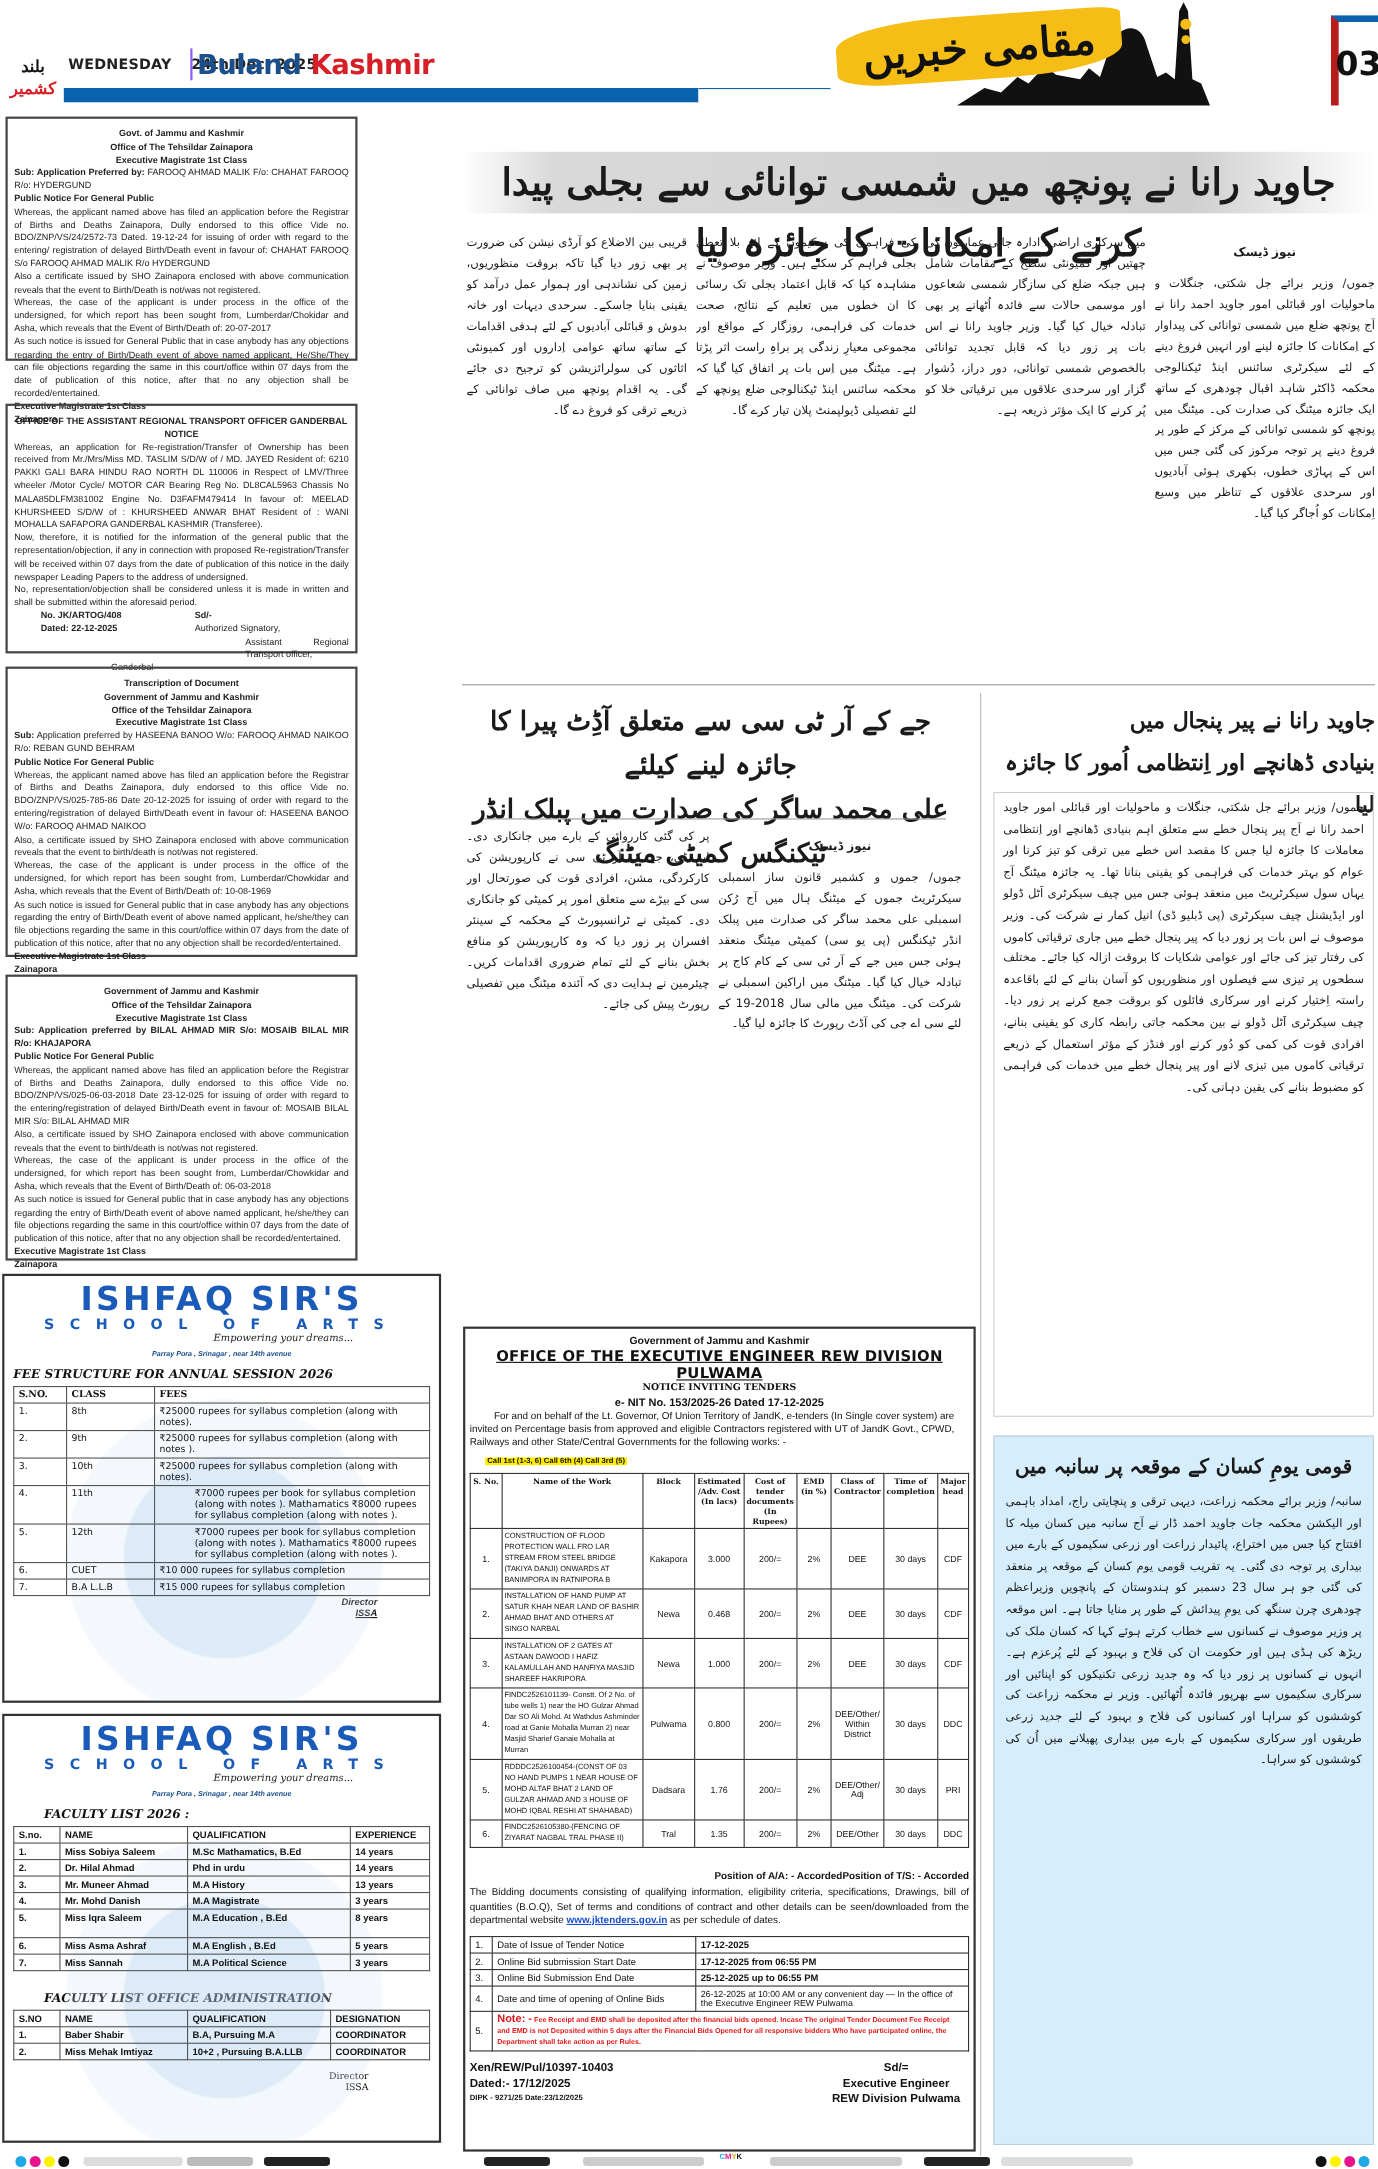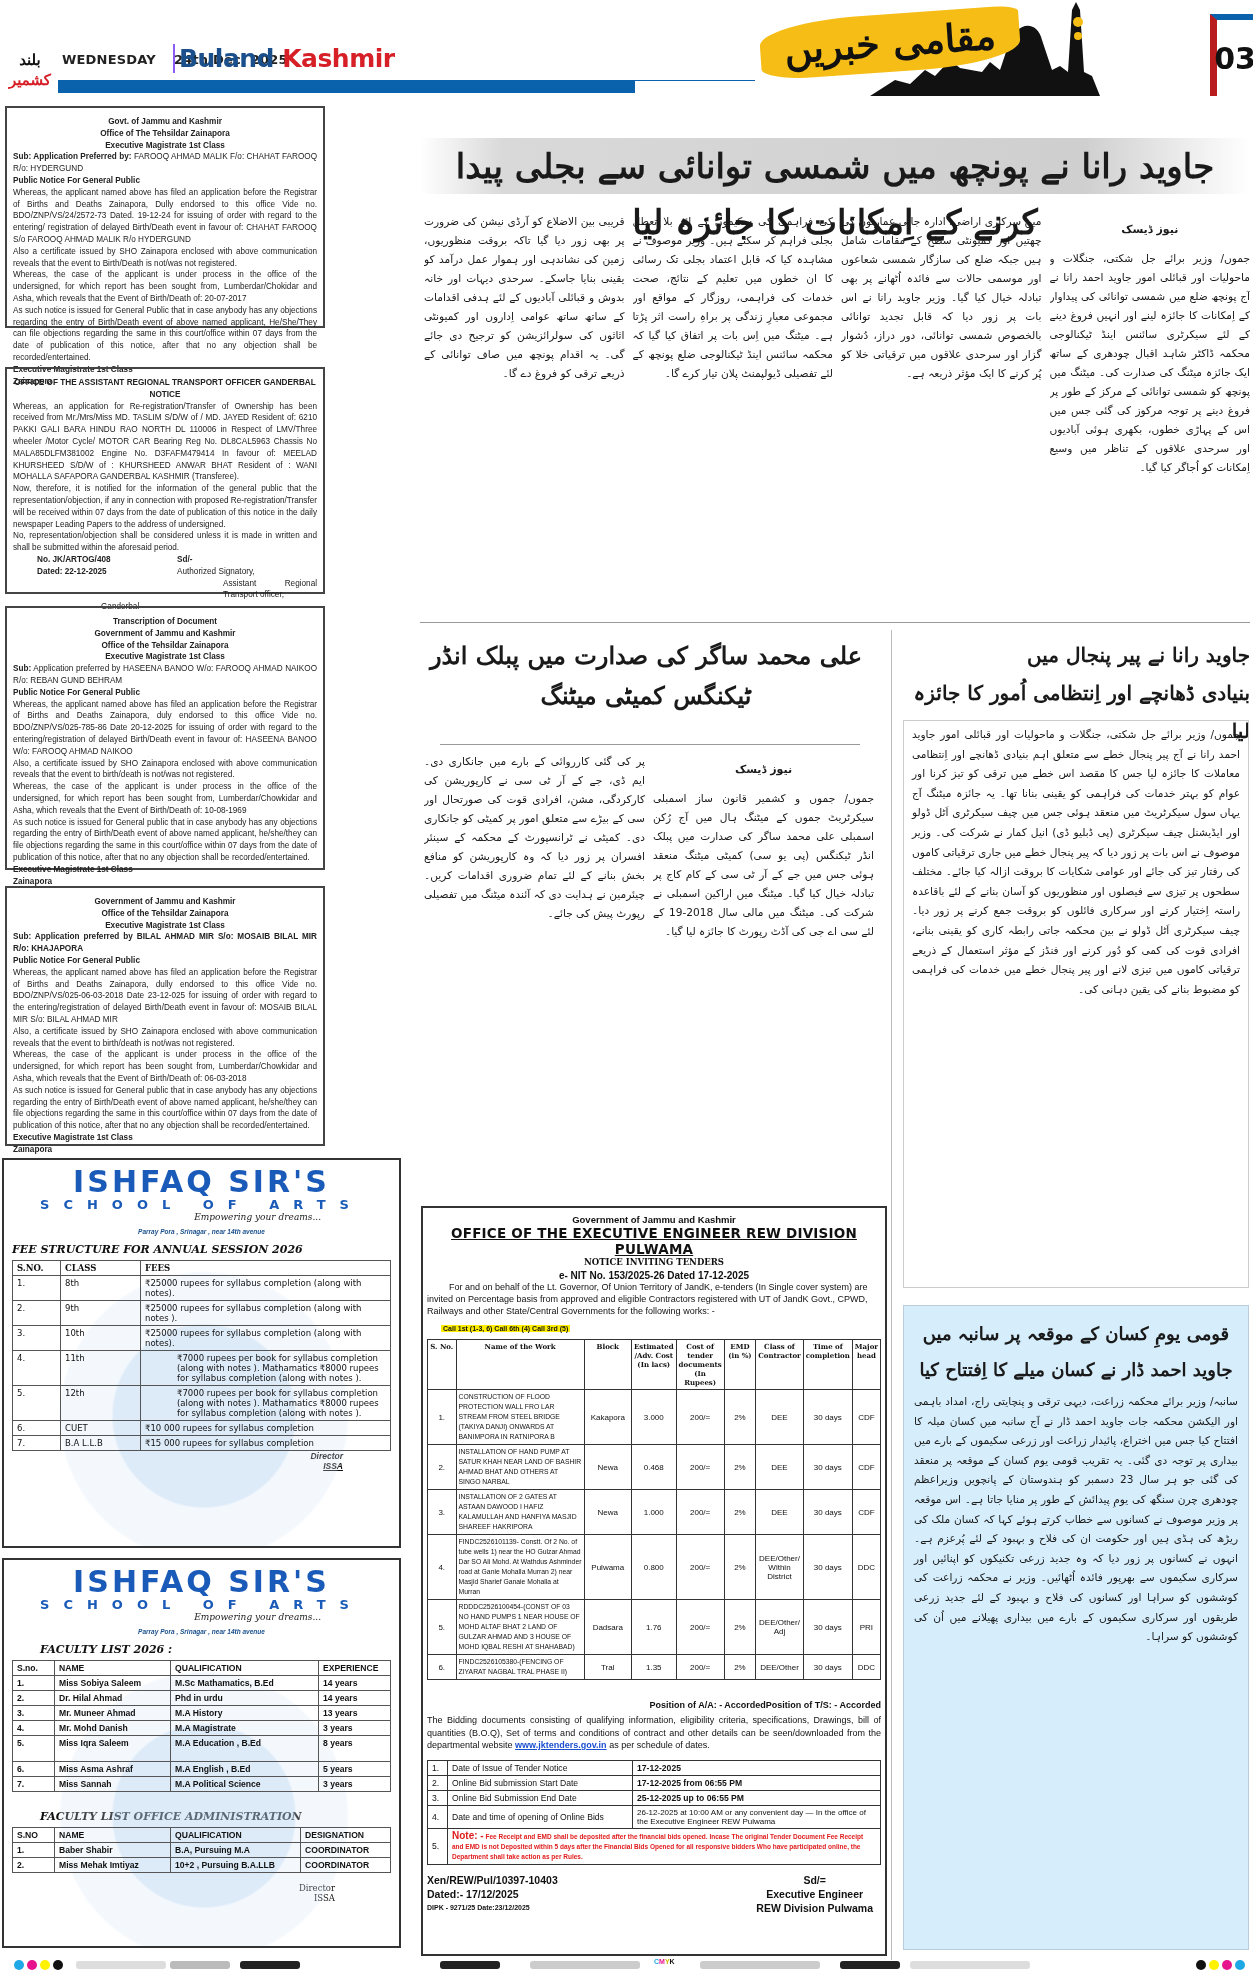--- a/index.html
+++ b/index.html
@@ -347,20 +347,21 @@
     <div class="dateline">نیوز ڈیسک</div>
     <div>جموں/ وزیر برائے جل شکتی، جنگلات و ماحولیات اور قبائلی امور جاوید احمد رانا نے آج پونچھ ضلع میں شمسی توانائی کی پیداوار کے اِمکانات کا جائزہ لینے اور انہیں فروغ دینے کے لئے سیکرٹری سائنس اینڈ ٹیکنالوجی محکمہ ڈاکٹر شاہد اقبال چودھری کے ساتھ ایک جائزہ میٹنگ کی صدارت کی۔ میٹنگ میں پونچھ کو شمسی توانائی کے مرکز کے طور پر فروغ دینے پر توجہ مرکوز کی گئی جس میں اس کے پہاڑی خطوں، بکھری ہوئی آبادیوں اور سرحدی علاقوں کے تناظر میں وسیع اِمکانات کو اُجاگر کیا گیا۔</div>
   </div>
   <div class="col">میں سرکاری اراضی، ادارہ جاتی عمارتوں کی چھتیں اور کمیونٹی سطح کے مقامات شامل ہیں جبکہ ضلع کی سازگار شمسی شعاعوں اور موسمی حالات سے فائدہ اُٹھانے پر بھی تبادلہ خیال کیا گیا۔ وزیر جاوید رانا نے اس بات پر زور دیا کہ قابل تجدید توانائی بالخصوص شمسی توانائی، دور دراز، دُشوار گزار اور سرحدی علاقوں میں ترقیاتی خلا کو پُر کرنے کا ایک مؤثر ذریعہ ہے۔</div>
   <div class="col">کی فراہمی کی سکیموں کے لئے بلا تعطل بجلی فراہم کر سکتے ہیں۔ وزیر موصوف نے مشاہدہ کیا کہ قابل اعتماد بجلی تک رسائی کا ان خطوں میں تعلیم کے نتائج، صحت خدمات کی فراہمی، روزگار کے مواقع اور مجموعی معیارِ زندگی پر براہِ راست اثر پڑتا ہے۔ میٹنگ میں اِس بات پر اتفاق کیا گیا کہ محکمہ سائنس اینڈ ٹیکنالوجی ضلع پونچھ کے لئے تفصیلی ڈیولپمنٹ پلان تیار کرے گا۔</div>
   <div class="col">قریبی بین الاضلاع کو آرڈی نیشن کی ضرورت پر بھی زور دیا گیا تاکہ بروقت منظوریوں، زمین کی نشاندہی اور ہموار عمل درآمد کو یقینی بنایا جاسکے۔ سرحدی دیہات اور خانہ بدوش و قبائلی آبادیوں کے لئے ہدفی اقدامات کے ساتھ ساتھ عوامی اِداروں اور کمیونٹی اثاثوں کی سولرائزیشن کو ترجیح دی جائے گی۔ یہ اقدام پونچھ میں صاف توانائی کے ذریعے ترقی کو فروغ دے گا۔</div>
 </div>
 <div class="hrule" style="left:420px; top:622px; width:830px;"></div>
 
 <div class="hl2 urdu">
+  <div>جے کے آر ٹی سی سے متعلق آڈِٹ پیرا کا جائزہ لینے کیلئے</div>
   <div>علی محمد ساگر کی صدارت میں پبلک انڈر ٹیکنگس کمیٹی میٹنگ</div>
 </div>
 <div class="hrule" style="left:440px; top:744px; width:420px;"></div>
 <div class="cols urdu" style="left:424px; top:752px; width:450px; height:446px; grid-template-columns:repeat(2, 1fr);">
   <div class="col">
     <div class="dateline">نیوز ڈیسک</div>
     <div>جموں/ جموں و کشمیر قانون ساز اسمبلی سیکرٹریٹ جموں کے میٹنگ ہال میں آج رُکن اسمبلی علی محمد ساگر کی صدارت میں پبلک انڈر ٹیکنگس (پی یو سی) کمیٹی میٹنگ منعقد ہوئی جس میں جے کے آر ٹی سی کے کام کاج پر تبادلہ خیال کیا گیا۔ میٹنگ میں اراکین اسمبلی نے شرکت کی۔ میٹنگ میں مالی سال 2018-19 کے لئے سی اے جی کی آڈٹ رپورٹ کا جائزہ لیا گیا۔</div>
   </div>
   <div class="col">پر کی گئی کارروائی کے بارے میں جانکاری دی۔ ایم ڈی، جے کے آر ٹی سی نے کارپوریشن کی کارکردگی، مشن، افرادی قوت کی صورتحال اور سی کے بیڑے سے متعلق امور پر کمیٹی کو جانکاری دی۔ کمیٹی نے ٹرانسپورٹ کے محکمہ کے سینئر افسران پر زور دیا کہ وہ کارپوریشن کو منافع بخش بنانے کے لئے تمام ضروری اقدامات کریں۔ چیئرمین نے ہدایت دی کہ آئندہ میٹنگ میں تفصیلی رپورٹ پیش کی جائے۔</div>
 </div>
@@ -368,21 +369,20 @@
 <div class="vrule" style="left:891px; top:630px; height:1330px;"></div>
 
 <div class="hl3 urdu">
   <div>جاوید رانا نے پیر پنجال میں</div>
   <div>بنیادی ڈھانچے اور اِنتظامی اُمور کا جائزہ لیا</div>
 </div>
 <div class="urdu" style="position:absolute; left:903px; top:720px; width:346px; height:568px; border:1px solid #ccc; padding:4px 8px; font-size:10.6px; line-height:19.6px; text-align:justify; overflow:hidden;">جموں/ وزیر برائے جل شکتی، جنگلات و ماحولیات اور قبائلی امور جاوید احمد رانا نے آج پیر پنجال خطے سے متعلق اہم بنیادی ڈھانچے اور اِنتظامی معاملات کا جائزہ لیا جس کا مقصد اس خطے میں ترقی کو تیز کرنا اور عوام کو بہتر خدمات کی فراہمی کو یقینی بنانا تھا۔ یہ جائزہ میٹنگ آج یہاں سول سیکرٹریٹ میں منعقد ہوئی جس میں چیف سیکرٹری اَٹل ڈولو اور ایڈیشنل چیف سیکرٹری (پی ڈبلیو ڈی) انیل کمار نے شرکت کی۔ وزیر موصوف نے اس بات پر زور دیا کہ پیر پنجال خطے میں جاری ترقیاتی کاموں کی رفتار تیز کی جائے اور عوامی شکایات کا بروقت ازالہ کیا جائے۔ مختلف سطحوں پر تیزی سے فیصلوں اور منظوریوں کو آسان بنانے کے لئے باقاعدہ راستہ اِختیار کرنے اور سرکاری فائلوں کو بروقت جمع کرنے پر زور دیا۔ چیف سیکرٹری اَٹل ڈولو نے بین محکمہ جاتی رابطہ کاری کو یقینی بنانے، افرادی قوت کی کمی کو دُور کرنے اور فنڈز کے مؤثر استعمال کے ذریعے ترقیاتی کاموں میں تیزی لانے اور پیر پنجال خطے میں خدمات کی فراہمی کو مضبوط بنانے کی یقین دہانی کی۔</div>
 
 <section class="kisan urdu">
   <div class="kh">قومی یومِ کسان کے موقعہ پر سانبہ میں</div>
-  <div class="kh">جاوید احمد ڈار نے کسان میلے کا اِفتتاح کیا</div>
   <div style="font-size:10.6px; line-height:19.6px; text-align:justify; margin-top:4px;">سانبہ/ وزیر برائے محکمہ زراعت، دیہی ترقی و پنچایتی راج، امداد باہمی اور الیکشن محکمہ جات جاوید احمد ڈار نے آج سانبہ میں کسان میلہ کا افتتاح کیا جس میں اختراع، پائیدار زراعت اور زرعی سکیموں کے بارے میں بیداری پر توجہ دی گئی۔ یہ تقریب قومی یوم کسان کے موقعہ پر منعقد کی گئی جو ہر سال 23 دسمبر کو ہندوستان کے پانچویں وزیراعظم چودھری چرن سنگھ کی یومِ پیدائش کے طور پر منایا جاتا ہے۔ اس موقعہ پر وزیر موصوف نے کسانوں سے خطاب کرتے ہوئے کہا کہ کسان ملک کی ریڑھ کی ہڈی ہیں اور حکومت ان کی فلاح و بہبود کے لئے پُرعزم ہے۔ انہوں نے کسانوں پر زور دیا کہ وہ جدید زرعی تکنیکوں کو اپنائیں اور سرکاری سکیموں سے بھرپور فائدہ اُٹھائیں۔ وزیر نے محکمہ زراعت کی کوششوں کو سراہا اور کسانوں کی فلاح و بہبود کے لئے جدید زرعی طریقوں اور سرکاری سکیموں کے بارے میں بیداری پھیلانے میں اُن کی کوششوں کو سراہا۔</div>
 </section>
 
 <section class="tender">
   <div class="t1">Government of Jammu and Kashmir</div>
   <div class="t2">OFFICE OF THE EXECUTIVE ENGINEER REW DIVISION PULWAMA</div>
   <div class="t3">NOTICE INVITING TENDERS</div>
   <div class="t4">e- NIT No. 153/2025-26 Dated 17-12-2025</div>
   <p class="intro">For and on behalf of the Lt. Governor, Of Union Territory of JandK, e-tenders (In Single cover system) are invited on Percentage basis from approved and eligible Contractors registered with UT of JandK Govt., CPWD, Railways and other State/Central Governments for the following works: -</p>
   <span class="call">Call 1st (1-3, 6) Call 6th (4) Call 3rd (5)</span>

